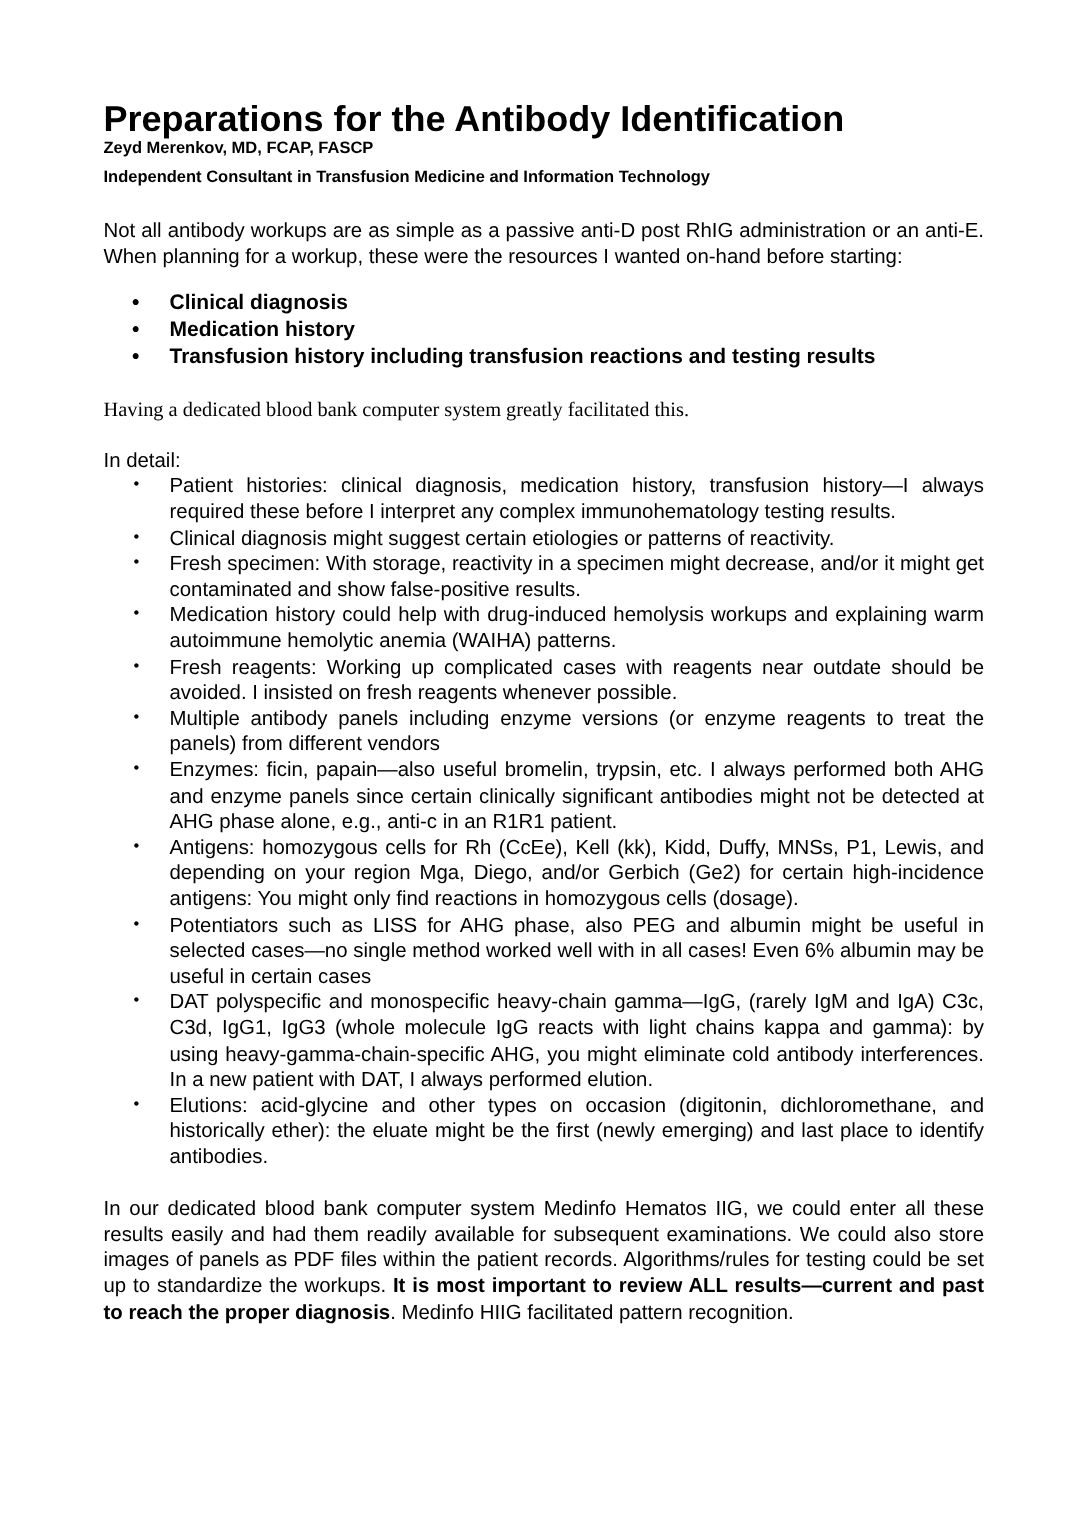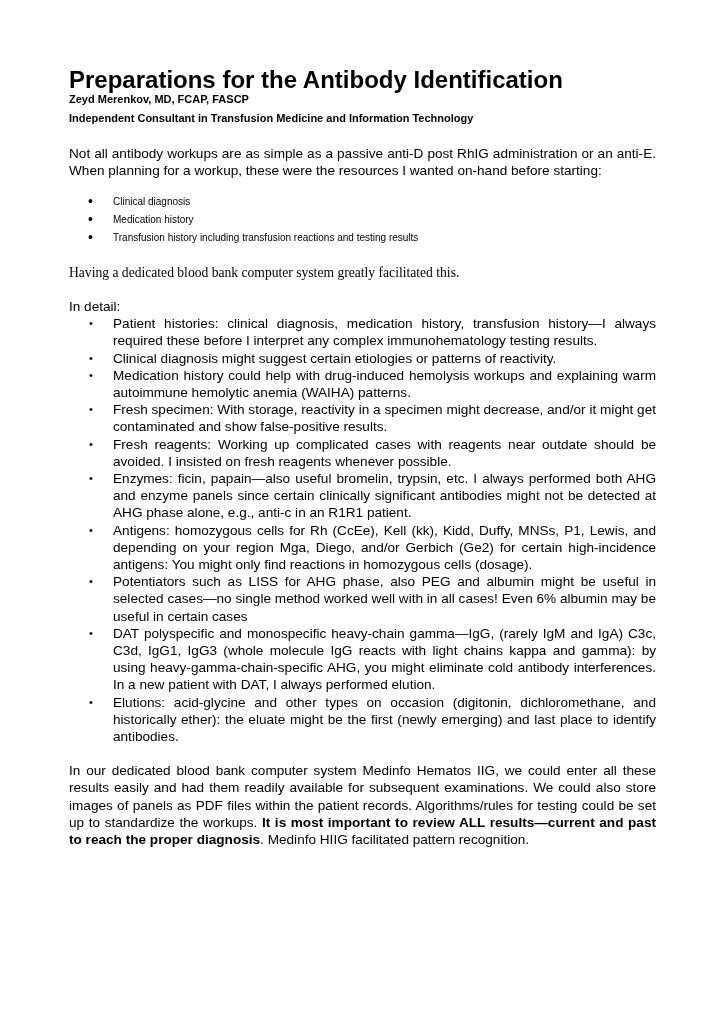--- a/index.html
+++ b/index.html
@@ -7,21 +7,21 @@
   .page {
     position: absolute; left: 69px; top: 70px; width: 587px;
     font-family: "Liberation Sans", sans-serif;
     font-size: 13.6px; line-height: 17.2px;
   }
   .title { font-weight: bold; font-size: 24px; line-height: 20px; margin: 0; }
   .subtitle { font-weight: bold; font-size: 11px; line-height: 19px; margin: 0; }
   p { margin: 0; text-align: justify; }
   .intro { margin-top: 17px; }
   ul.bold-list { list-style: none; margin: 14px 0 0 0; padding: 0; }
-  ul.bold-list li { position: relative; padding-left: 44px; font-weight: normal; font-size: 10px; line-height: 17.8px; }
+  ul.bold-list li { position: relative; padding-left: 44px; font-weight: bold; font-size: 14px; line-height: 17.8px; }
   ul.bold-list li::before { content: "\2022"; position: absolute; left: 19px; font-size: 14px; }
   .facilitated { margin-top: 17px; font-family: Liberation Serif, serif; }
   .detail-label { margin-top: 17px; }
   ul.detail-list { list-style: none; margin: 0; padding: 0; }
   ul.detail-list li { position: relative; padding-left: 44px; text-align: justify; }
   ul.detail-list li::before { content: "\2022"; position: absolute; left: 20px; font-size: 11px; }
   .closing { margin-top: 17px; }
   .closing b { font-weight: bold; }
 </style>
 </head>
@@ -39,23 +39,24 @@
     <li>Medication history</li>
     <li>Transfusion history including transfusion reactions and testing results</li>
   </ul>
 
   <p class="facilitated">Having a dedicated blood bank computer system greatly facilitated this.</p>
 
   <p class="detail-label">In detail:</p>
   <ul class="detail-list">
     <li>Patient histories: clinical diagnosis, medication history, transfusion history—I always required these before I interpret any complex immunohematology testing results.</li>
     <li>Clinical diagnosis might suggest certain etiologies or patterns of reactivity.</li>
+    <li>Fresh specimen:  With storage, reactivity in a specimen might decrease, and/or it might get contaminated and show false-positive results.</li>
     <li>Medication history could help with drug-induced hemolysis workups and explaining warm autoimmune hemolytic anemia (WAIHA) patterns.</li>
-    <li>Fresh specimen:  With storage, reactivity in a specimen might decrease, and/or it might get contaminated and show false-positive results.</li>
     <li>Fresh reagents:  Working up complicated cases with reagents near outdate should be avoided.  I insisted on fresh reagents whenever possible.</li>
+    <li>Multiple antibody panels including enzyme versions (or enzyme reagents to treat the panels) from different vendors</li>
     <li>Enzymes:  ficin, papain—also useful bromelin, trypsin, etc.  I always performed both AHG and enzyme panels since certain clinically significant antibodies might not be detected at AHG phase alone, e.g., anti-c in an R1R1 patient.</li>
     <li>Antigens:  homozygous cells for Rh (CcEe), Kell (kk), Kidd, Duffy, MNSs, P1, Lewis, and depending on your region Mga, Diego, and/or Gerbich (Ge2) for certain high-incidence antigens:  You might only find reactions in homozygous cells (dosage).</li>
     <li>Potentiators such as LISS for AHG phase, also PEG and albumin might be useful in selected cases—no single method worked well with in all cases!  Even 6% albumin may be useful in certain cases</li>
     <li>DAT polyspecific and monospecific heavy-chain gamma—IgG, (rarely IgM and IgA) C3c, C3d, IgG1, IgG3 (whole molecule IgG reacts with light chains kappa and gamma):  by using heavy-gamma-chain-specific AHG, you might eliminate cold antibody interferences.  In a new patient with DAT, I always performed elution.</li>
     <li>Elutions:  acid-glycine and other types on occasion (digitonin, dichloromethane, and historically ether):  the eluate might be the first (newly emerging) and last place to identify antibodies.</li>
   </ul>
 
   <p class="closing"><span>In our dedicated blood bank computer system Medinfo Hematos IIG, we could enter all these results easily and had them readily available for subsequent examinations.  We could also store images of panels as PDF files within the patient records.  Algorithms/rules for testing could be set up to standardize the workups.  </span><b>It is most important to review ALL results—current and past to reach the proper diagnosis</b><span>.  Medinfo HIIG facilitated pattern recognition.</span></p>
 </div>
 

